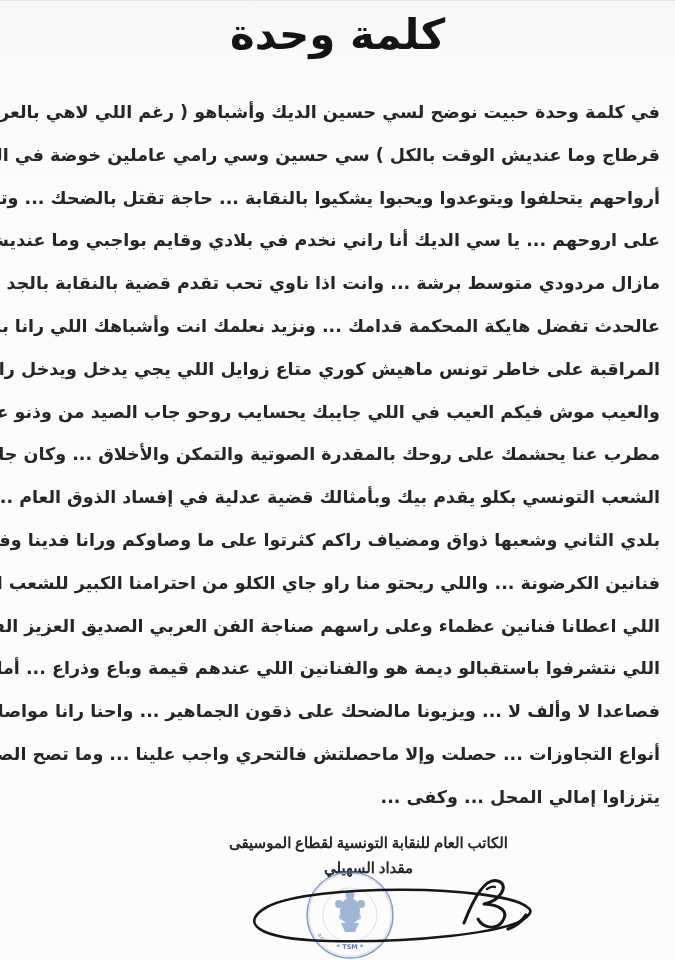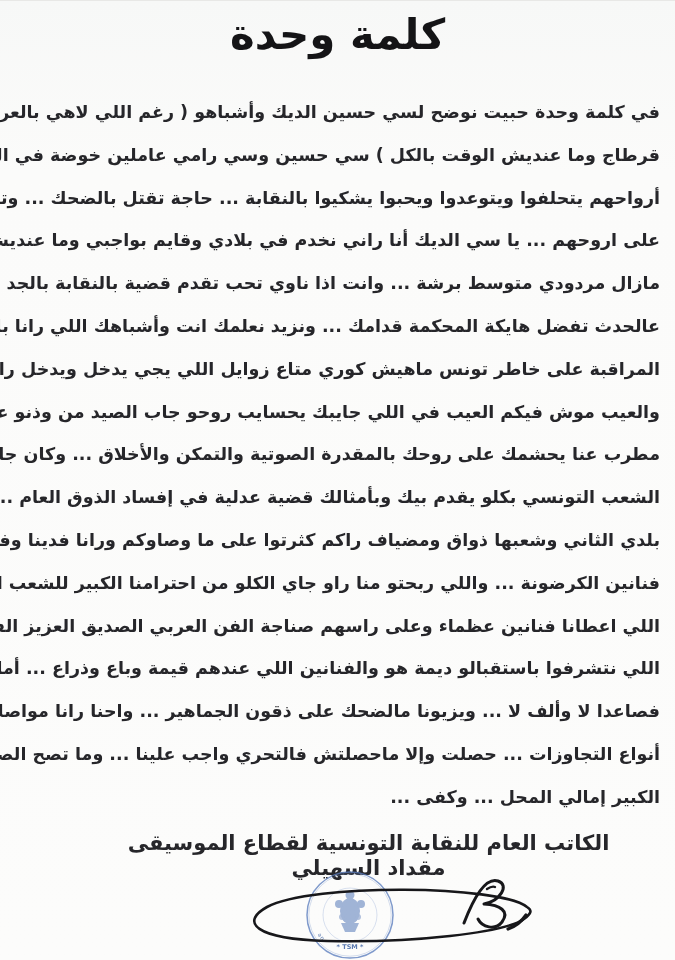--- a/index.html
+++ b/index.html
@@ -43,22 +43,23 @@
   .line:last-child{
     text-align:right;
     text-align-last:right;
   }
   .closing{
     margin-top:12px;
     margin-right:0;
     margin-left:62px; 
     text-align:center;
     font-weight:bold;
-    font-size:21px;
+    font-size:15px;
     color:#26262a;
+    font-family:Liberation Serif, serif;
   }
   .closing .role{line-height:25px;}
   .closing .name{line-height:25px;}
   .stamp-wrap{
     position:absolute;
     left:232px;
     top:868px;
     width:320px;
     height:92px;
   }
@@ -80,21 +81,21 @@
     <div class="line">المراقبة على خاطر تونس ماهيش كوري متاع زوايل اللي يجي يدخل ويدخل راسو في المخلة .</div>
     <div class="line">والعيب موش فيكم العيب في اللي جايبك يحسايب روحو جاب الصيد من وذنو على خاطر أقل</div>
     <div class="line">مطرب عنا يحشمك على روحك بالمقدرة الصوتية والتمكن والأخلاق ... وكان جات الدنيا دنيا راو</div>
     <div class="line">الشعب التونسي بكلو يقدم بيك وبأمثالك قضية عدلية في إفساد الذوق العام ... ويزيونا من تونس</div>
     <div class="line">بلدي الثاني وشعبها ذواق ومضياف راكم كثرتوا على ما وصاوكم ورانا فدينا وفلسنا من إستقبال</div>
     <div class="line">فنانين الكرضونة ... واللي ربحتو منا راو جاي الكلو من احترامنا الكبير للشعب السوري العظيم</div>
     <div class="line">اللي اعطانا فنانين عظماء وعلى راسهم صناجة الفن العربي الصديق العزيز الفنان صباح فخري</div>
     <div class="line">اللي نتشرفوا باستقبالو ديمة هو والفنانين اللي عندهم قيمة وباع وذراع ... أما البودورو من هنا</div>
     <div class="line">فصاعدا لا وألف لا ... ويزيونا مالضحك على ذقون الجماهير ... واحنا رانا مواصلين التصدي لكل</div>
     <div class="line">أنواع التجاوزات ... حصلت وإلا ماحصلتش فالتحري واجب علينا ... وما تصح الصدقة إلا ما</div>
-    <div class="line">الكبير إمالي المحل ... وكفى ...</div>
+    <div class="line">يتززاوا إمالي المحل ... وكفى ...</div>
   </div>
 
   <div class="closing">
     <div class="role">الكاتب العام للنقابة التونسية لقطاع الموسيقى</div>
     <div class="name">مقداد السهيلي</div>
   </div>
 
   <div class="stamp-wrap">
     <svg width="320" height="92" viewBox="0 0 320 92">
 

